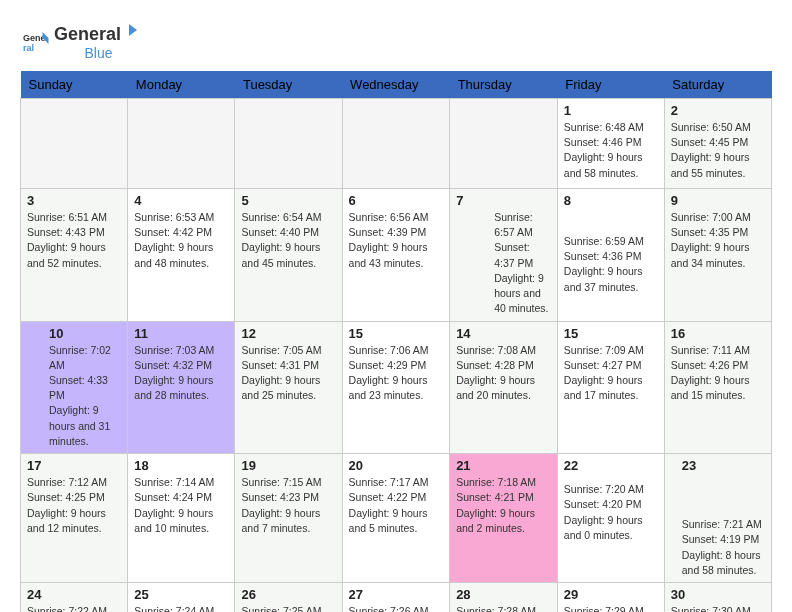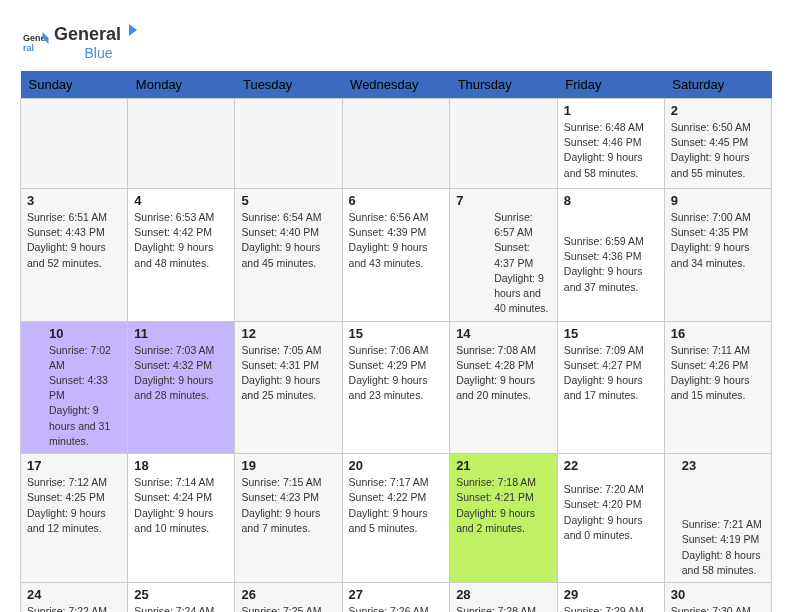--- a/index.html
+++ b/index.html
@@ -245,21 +245,21 @@
           <div class="day-info" style="white-space: pre-line;">Sunrise: 7:15 AM
 Sunset: 4:23 PM
 Daylight: 9 hours and 7 minutes.</div>
         </td>
         <td style="background: rgb(255, 255, 255);">
           <span class="day-num">20</span>
           <div class="day-info" style="white-space: pre-line;">Sunrise: 7:17 AM
 Sunset: 4:22 PM
 Daylight: 9 hours and 5 minutes.</div>
         </td>
-        <td style="background: #bef264;">
+        <td style="background: #f9a8d4;">
           <span class="day-num">21</span>
           <div class="day-info" style="white-space: pre-line;">Sunrise: 7:18 AM
 Sunset: 4:21 PM
 Daylight: 9 hours and 2 minutes.</div>
         </td>
         <td style="background: rgb(255, 255, 255);">
           <span class="day-num">22</span>
           <div class="day-info" style="white-space: pre-line; margin-top: 9px;">Sunrise: 7:20 AM
 Sunset: 4:20 PM
 Daylight: 9 hours and 0 minutes.</div>

